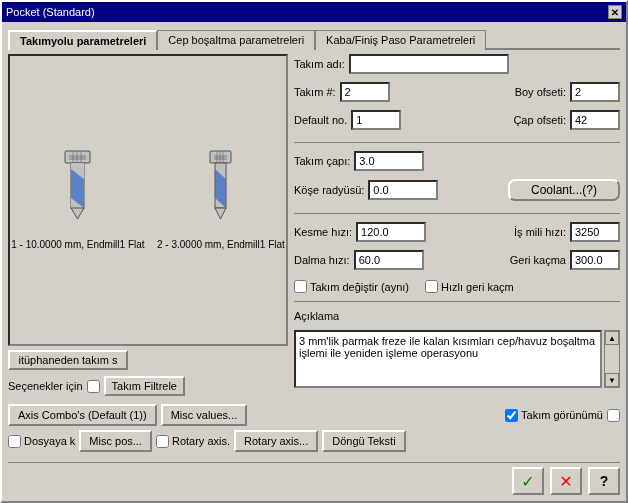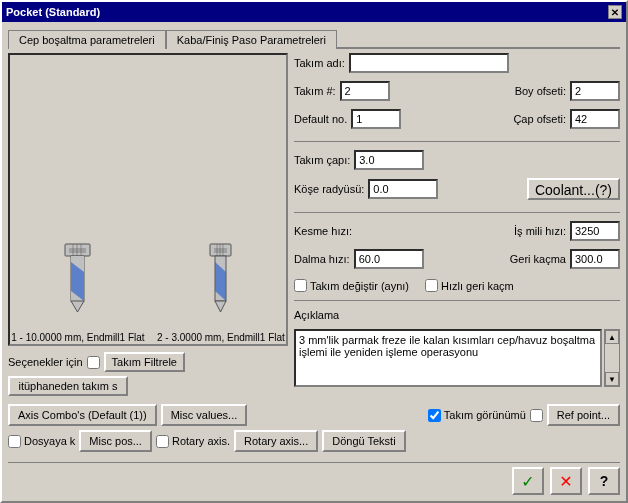--- a/index.html
+++ b/index.html
@@ -26,21 +26,21 @@
       color: white;
       padding: 2px 4px;
       display: flex;
       justify-content: space-between;
       align-items: center;
       height: 20px;
       flex-shrink: 0;
     }
     .title-bar-text {
       font-size: 11px;
-      font-weight: bold;
+      font-weight: normal;
     }
     .title-bar-close {
       background: #d4d0c8;
       border: 1px solid #808080;
       width: 14px;
       height: 14px;
       font-size: 10px;
       cursor: pointer;
       display: flex;
       align-items: center;
@@ -88,21 +88,21 @@
       display: flex;
       flex-direction: column;
     }
     .tools-area {
       display: flex;
       gap: 10px;
       padding: 0;
       background: #d4d0c8;
       border: 2px inset #808080;
       flex: 1;
-      align-items: flex-end;
+      align-items: center;
       justify-content: space-around;
     }
     .tool-item {
       display: flex;
       flex-direction: column;
       align-items: center;
       gap: 4px;
     }
     .tool-label {
       font-size: 10px;
@@ -236,22 +236,23 @@
       width: 14px;
       height: 14px;
       font-size: 8px;
       display: flex;
       align-items: center;
       justify-content: center;
       cursor: pointer;
     }
     .scroll-track { flex: 1; background: #d4d0c8; }
     .coolant-btn {
-      padding: 2px 6px;
-      font-size: 14px;
+      padding: 2px 21px;
+      font-size: 12px;
+      border-radius: 7px;
     }
     input[type="checkbox"] {
       width: 13px;
       height: 13px;
     }
     .secenek-label {
       font-size: 11px;
       text-align: right;
     }
   </style>
@@ -260,20 +261,21 @@
 
 <div class="window">
   <div class="title-bar">
     <span class="title-bar-text">Pocket (Standard)</span>
     <button class="title-bar-close">✕</button>
   </div>
 
   <div class="window-content">
 
     <div class="tabs">
+      <div class="tab active">Takımyolu parametreleri</div>
       <div class="tab">Cep boşaltma parametreleri</div>
       <div class="tab">Kaba/Finiş Paso Parametreleri</div>
     </div>
 
     <div class="main-panel">
 
       <div class="left-panel">
         <div class="tools-area">
 
           <div class="tool-item">
@@ -304,27 +306,27 @@
               <polygon points="27,20 38,30 38,59 27,49" fill="#3366cc" opacity="0.7"></polygon>
               <polygon points="27,59 38,59 32.5,70" fill="#c0c0c0" stroke="#555" stroke-width="1"></polygon>
               <line x1="29" y1="2" x2="29" y2="14" stroke="#555" stroke-width="0.5"></line>
               <line x1="32" y1="2" x2="32" y2="14" stroke="#555" stroke-width="0.5"></line>
               <line x1="35" y1="2" x2="35" y2="14" stroke="#555" stroke-width="0.5"></line>
             </svg>
             <span class="tool-label">2 - 3.0000 mm, Endmill1 Flat</span>
           </div>
         </div>
 
+        <div style="margin-top:4px;">
+          <button class="btn btn-sm" style="width:120px;">itüphaneden takım s</button>
+        </div>
         <div style="display:flex; align-items:center; gap:4px; margin-top:6px;">
           <span class="secenek-label">Seçenekler için</span>
           <input type="checkbox" style="">
           <button class="btn btn-sm">Takım Filtrele</button>
-        </div>
-        <div style="margin-top:4px;">
-          <button class="btn btn-sm" style="width:120px;">itüphaneden takım s</button>
         </div>
       </div>
 
       <div class="right-panel">
 
         <div class="form-row">
           <span class="form-label">Takım adı:</span>
           <input class="form-input" style="width: 160px;" type="text" value="">
         </div>
 
@@ -355,20 +357,21 @@
           <span class="form-label">Köşe radyüsü:</span>
           <input class="form-input form-input-md" type="text" value="0.0" style="">
           <span style="flex:1"></span>
           <button class="btn coolant-btn">Coolant...(?)</button>
         </div>
 
         <div class="separator"></div>
 
         <div class="form-row">
           <span class="form-label">Kesme hızı:</span>
+          <input class="form-input form-input-md" type="text" value="120.0" style="">
           <span style="flex:1"></span>
           <span class="form-label">İş mili hızı:</span>
           <input class="form-input form-input-sm" type="text" value="3250" style="">
         </div>
 
         <div class="form-row">
           <span class="form-label">Dalma hızı:</span>
           <input class="form-input form-input-md" type="text" value="60.0" style="">
           <span style="flex:1"></span>
           <span class="form-label">Geri kaçma</span>
@@ -408,21 +411,20 @@
         <button class="btn" style="min-width:140px;">Axis Combo's (Default (1))</button>
         <button class="btn">Misc values...</button>
         <span style="flex:1"></span>
         <div class="checkbox-row">
           <input type="checkbox" checked="" style="">
           <span>Takım görünümü</span>
         </div>
         <div class="checkbox-row">
           <input type="checkbox" style="">
         </div>
-        <button class="btn">Ref point...</button>
       </div>
 
       <div style="display:flex; align-items:center; gap:4px;">
         <div class="checkbox-row">
           <input type="checkbox" style="">
           <span>Dosyaya k</span>
         </div>
         <button class="btn">Misc pos...</button>
         <div class="checkbox-row">
           <input type="checkbox" style="">

